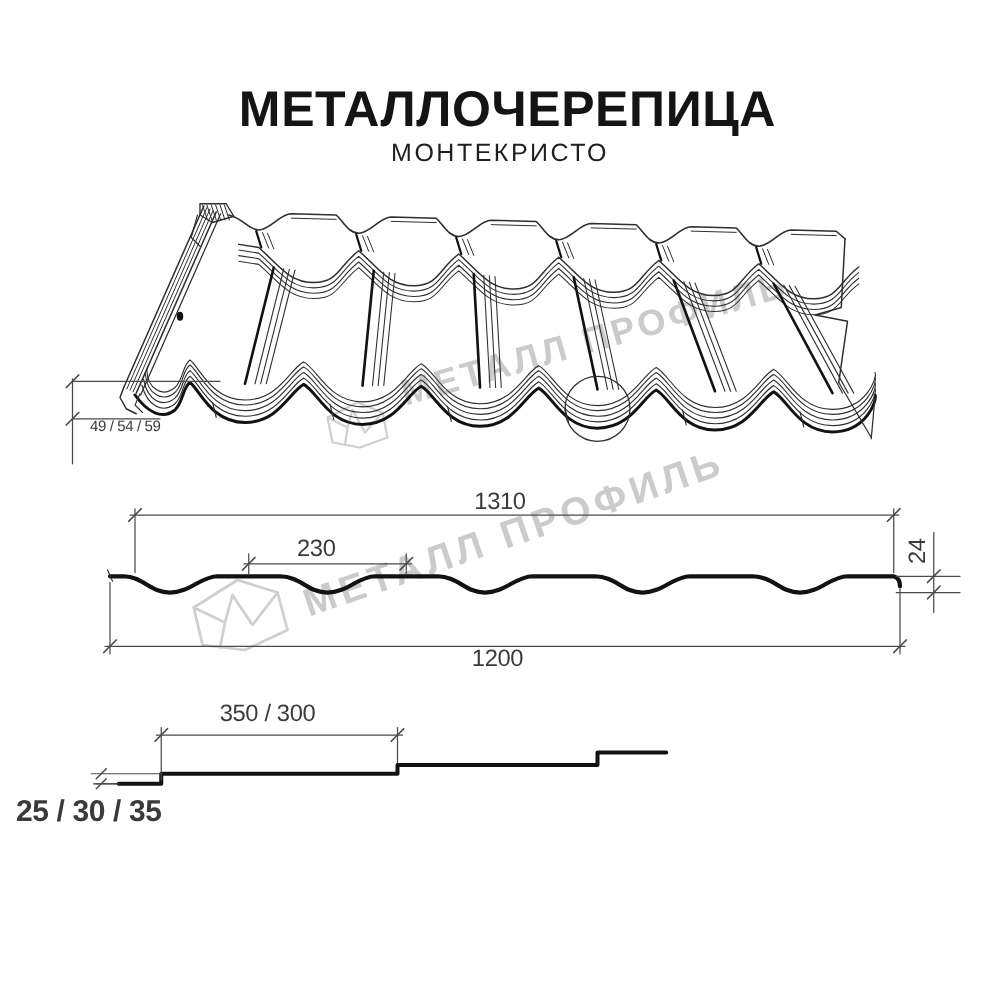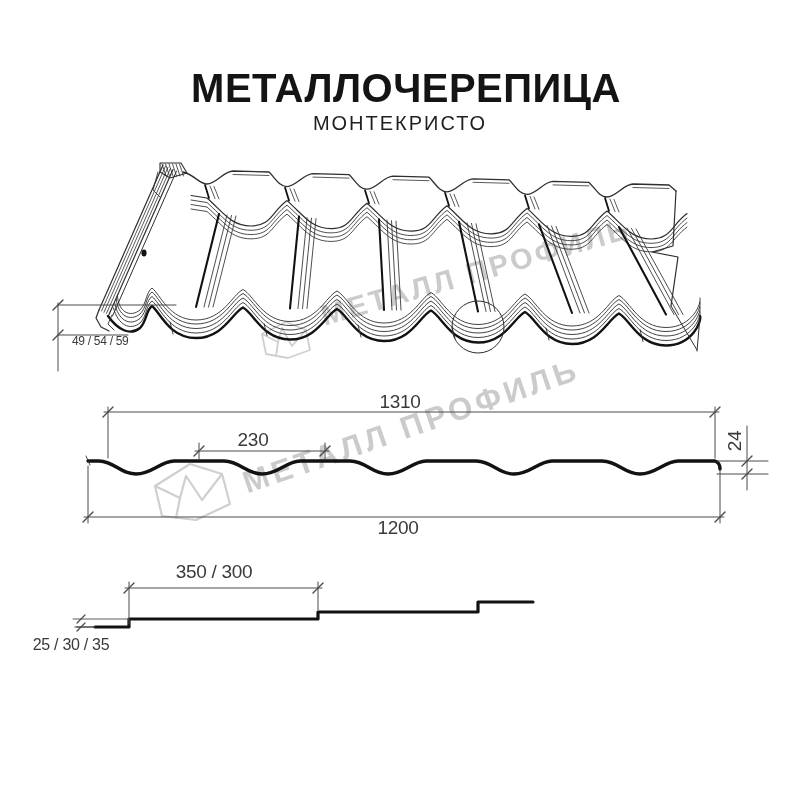--- a/index.html
+++ b/index.html
@@ -170,14 +170,14 @@
         <path d="M 77 631 L 85 623" fill="none" stroke="#4a4a4a" stroke-width="1.2" stroke-linecap="round" stroke-linejoin="round"></path>
       </g>
     </svg>
 
   <div class="dim" style="left:72px;top:334px;font-size:12px;">49 / 54 / 59</div>
   <div class="dim center" style="left:400px;top:391px;">1310</div>
   <div class="dim center" style="left:253px;top:429px;">230</div>
   <div class="dim rot" style="left:735px;top:441px;">24</div>
   <div class="dim center" style="left:398px;top:507px;margin-top:10px;">1200</div>
   <div class="dim center" style="left:214px;top:561px;">350 / 300</div>
-  <div class="dim center" style="left:71px;top:636px;font-size:16px;">25 / 30 / 35</div>
+  <div class="dim center" style="left:71px;top:636px;font-size:24px;font-weight:bold;">25 / 30 / 35</div>
 </div>
 
 </body></html>

